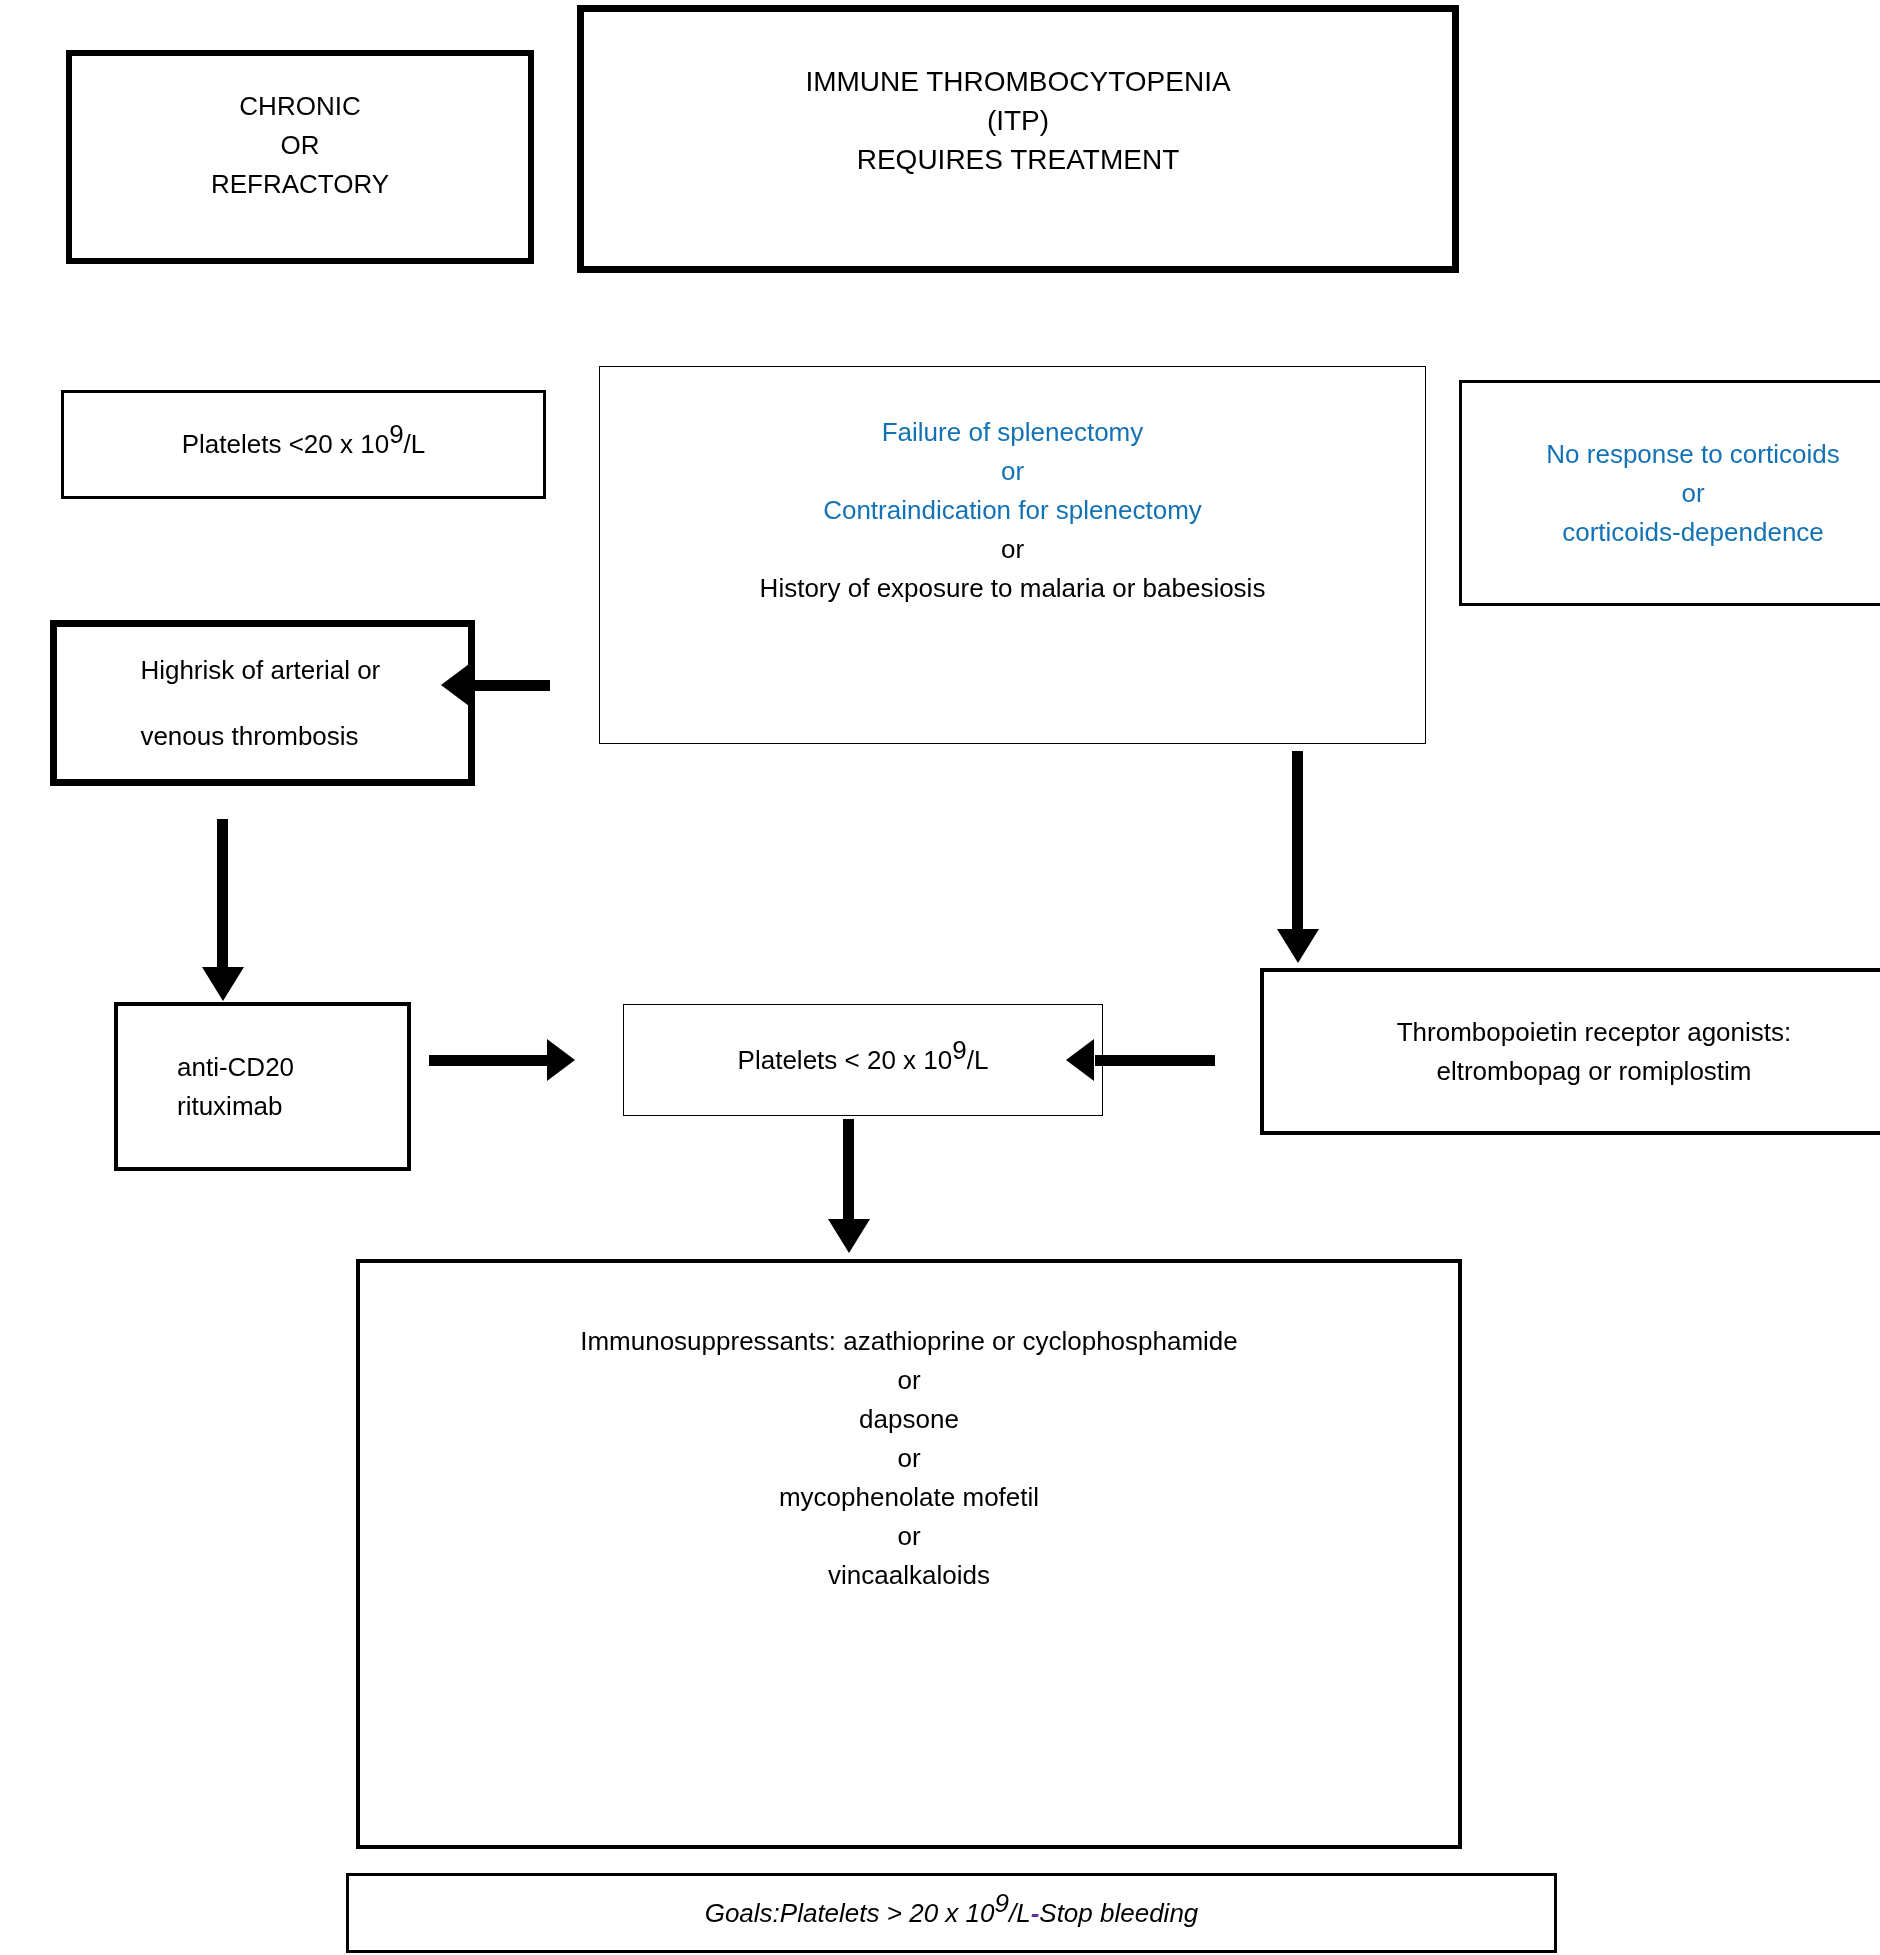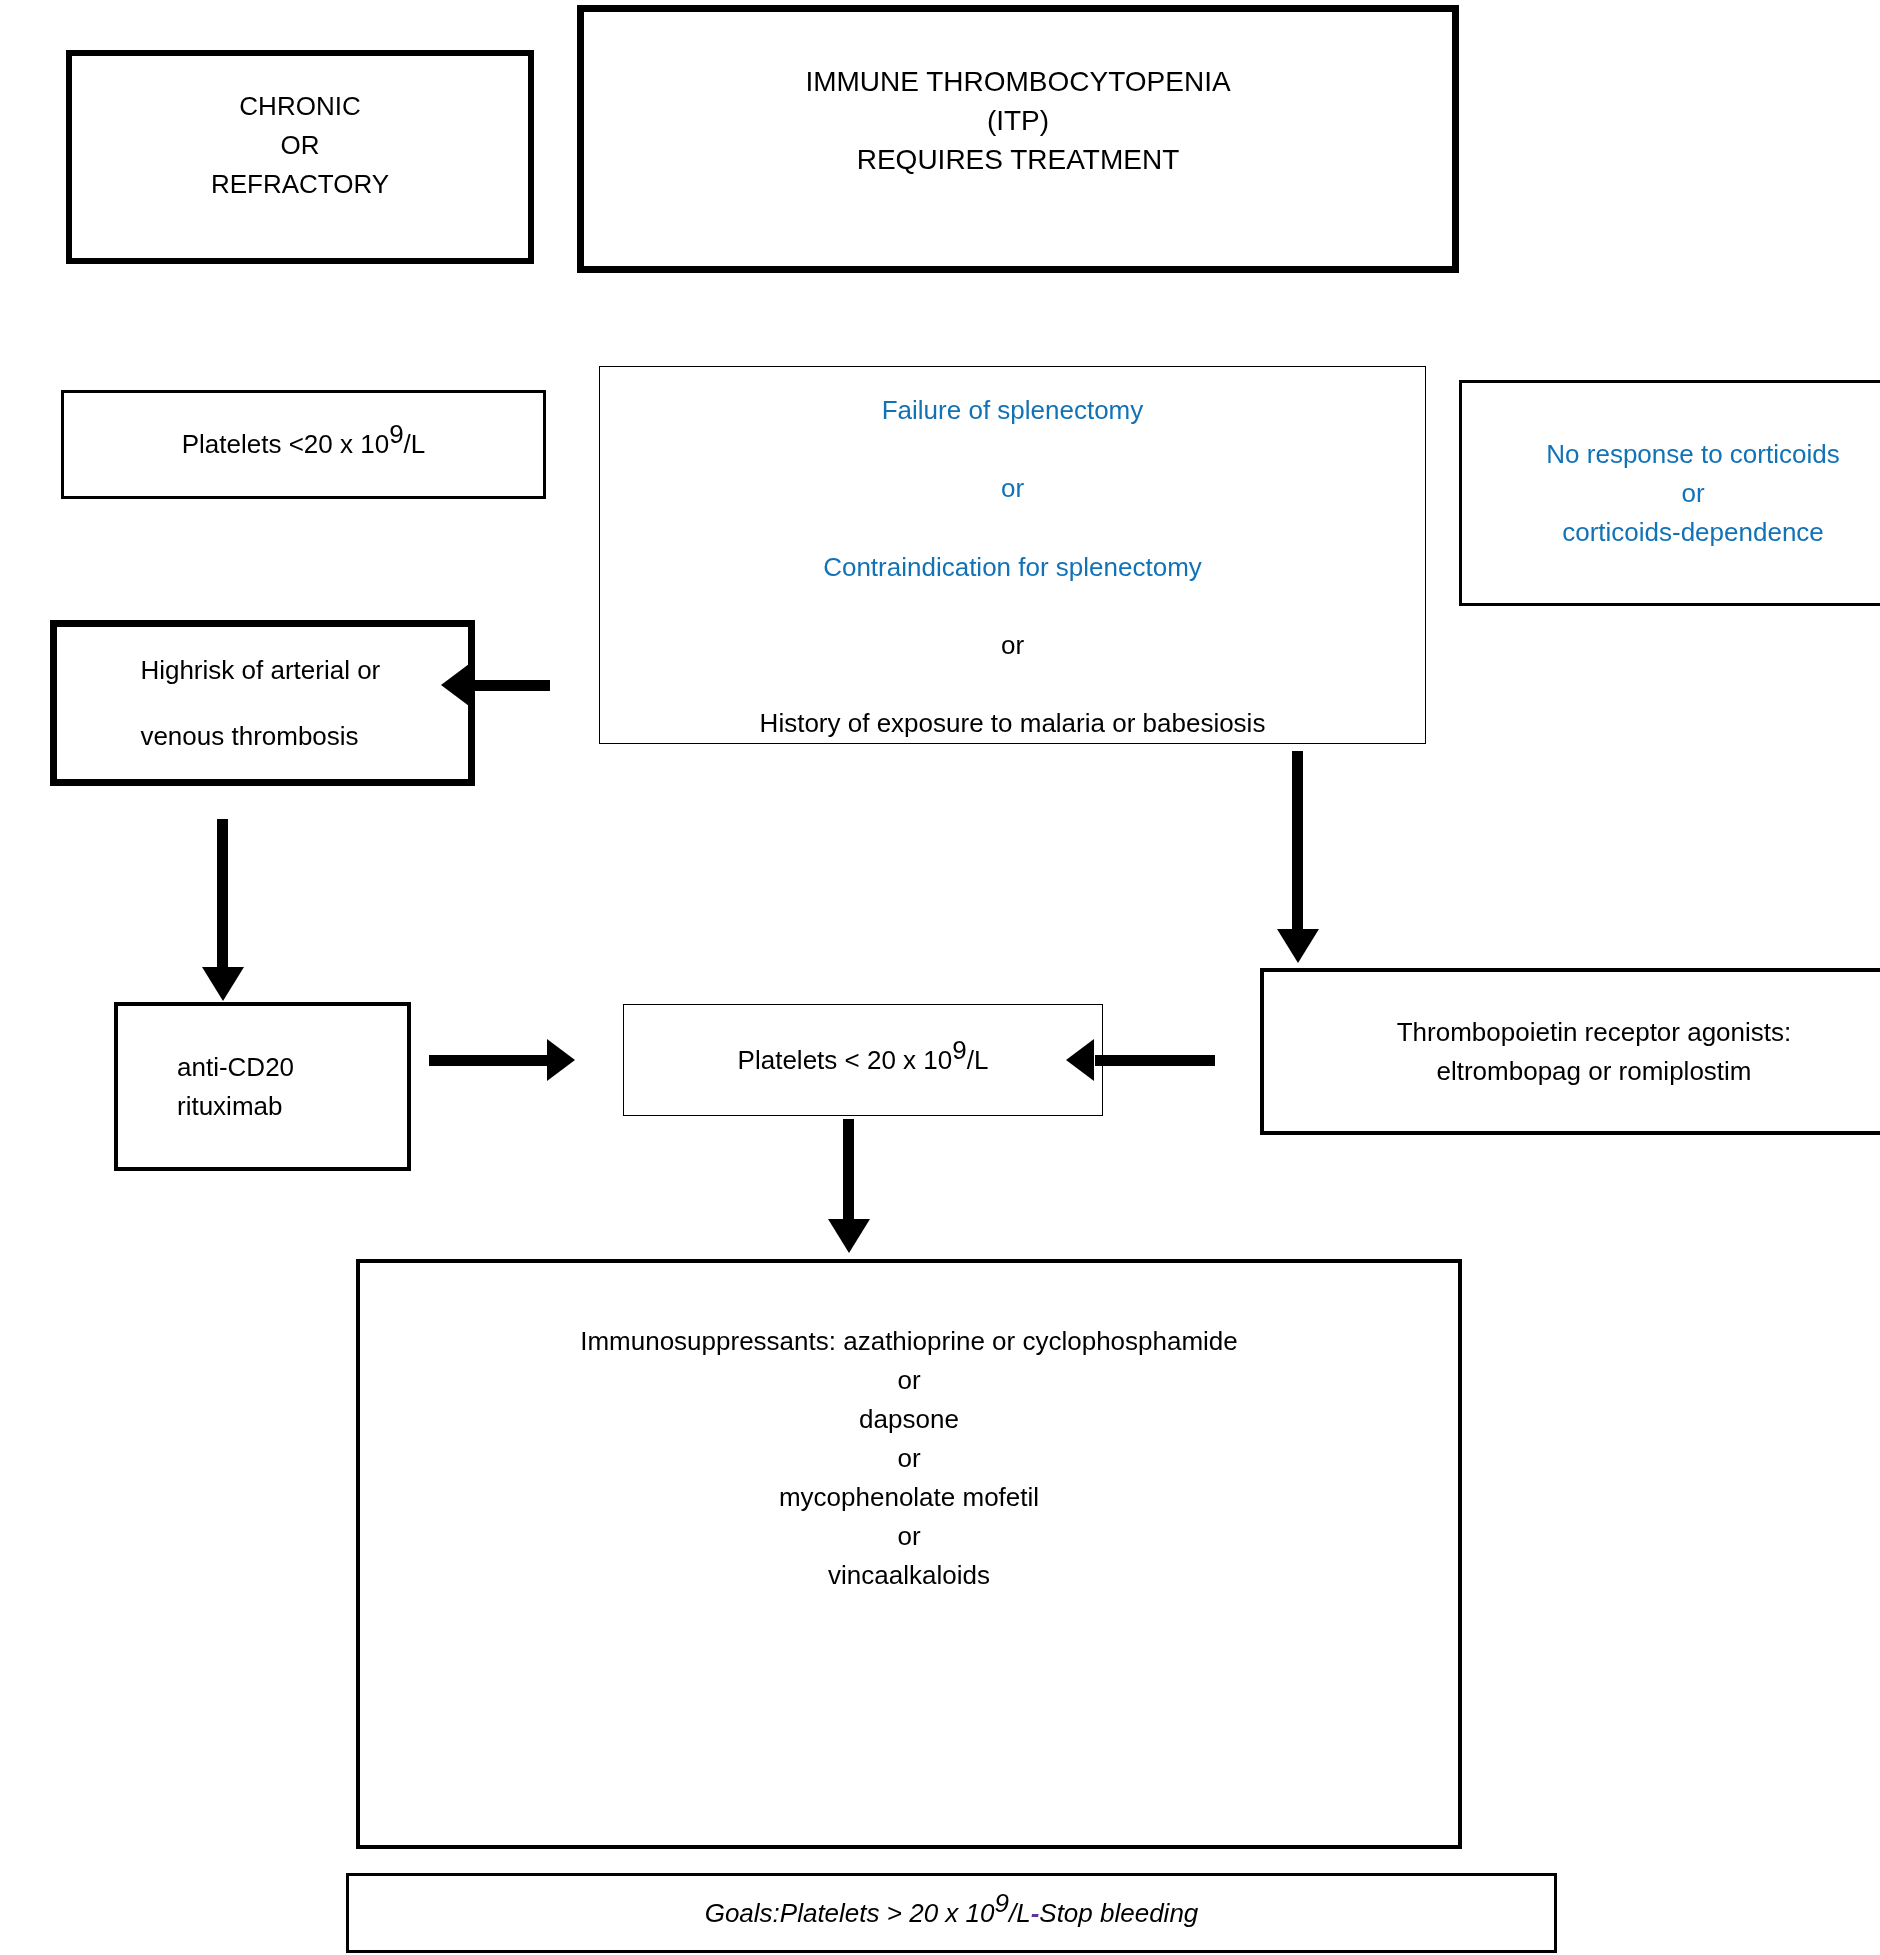--- a/index.html
+++ b/index.html
@@ -30,21 +30,21 @@
     margin-left: 48px;
   }
   .line { white-space: nowrap; }
   .blue { color: var(--blue); }
   .sup  { position: relative; top: -0.38em; }
   .dash { color: var(--purple); font-weight: bold; }
 
   .box-chronic   { left: 18px;   top: 50px;   width: 468px;  height: 214px; border-width: 6px; padding-bottom: 24px; }
   .box-itp       { left: 529px;  top: 4.8px;    width: 882px; height: 268px; border-width: 7.7px; padding-bottom: 36px; font-size: 28px; }
   .box-plt-left  { left: 13px;    top: 390px;  width: 485px;  height: 109px; border-width: 3px; }
-  .box-criteria  { left: 551px;  top: 366px;  width: 827px; height: 378px; border-width: 1.8px;  justify-content: space-between; padding-top: 24px; }
+  .box-criteria  { left: 551px;  top: 366px;  width: 827px; height: 378px; border-width: 1.8px;  justify-content: flex-start; padding-top: 46px; }
   .box-cortico   { left: 1411px; top: 380px;  width: 468px;  height: 226px; border-width: 3px; }
   .box-highrisk  { left: 2.4px;    top: 620px; width: 425px;  height: 166px; border-width: 7.1px; align-items: flex-start; text-align: left; padding-left: 83px; gap: 27px; }
   .box-anticd20  { left: 66px;  top: 1002px; width: 297px;  height: 169px; border-width: 4.2px;  align-items: flex-start; text-align: left; padding-left: 59px; }
   .box-plt-ctr   { left: 575px;  top: 1004px; width: 480px;  height: 112px; border-width: 1.8px; }
   .box-tpo       { left: 1212px; top: 968px; width: 668px; height: 167px; border-width: 4.8px; }
   .box-immuno    { left: 308px;  top: 1259px; width: 1106px; height: 590px; border-width: 4.8px;  justify-content: flex-start; padding-top: 59px; }
   .box-goals     { left: 298px;  top: 1873px; width: 1211px; height: 80px; border-width: 3px; font-style: italic; }
 
   .arrow { position: absolute; }
   .shaft { position: absolute; background: var(--ink); }

